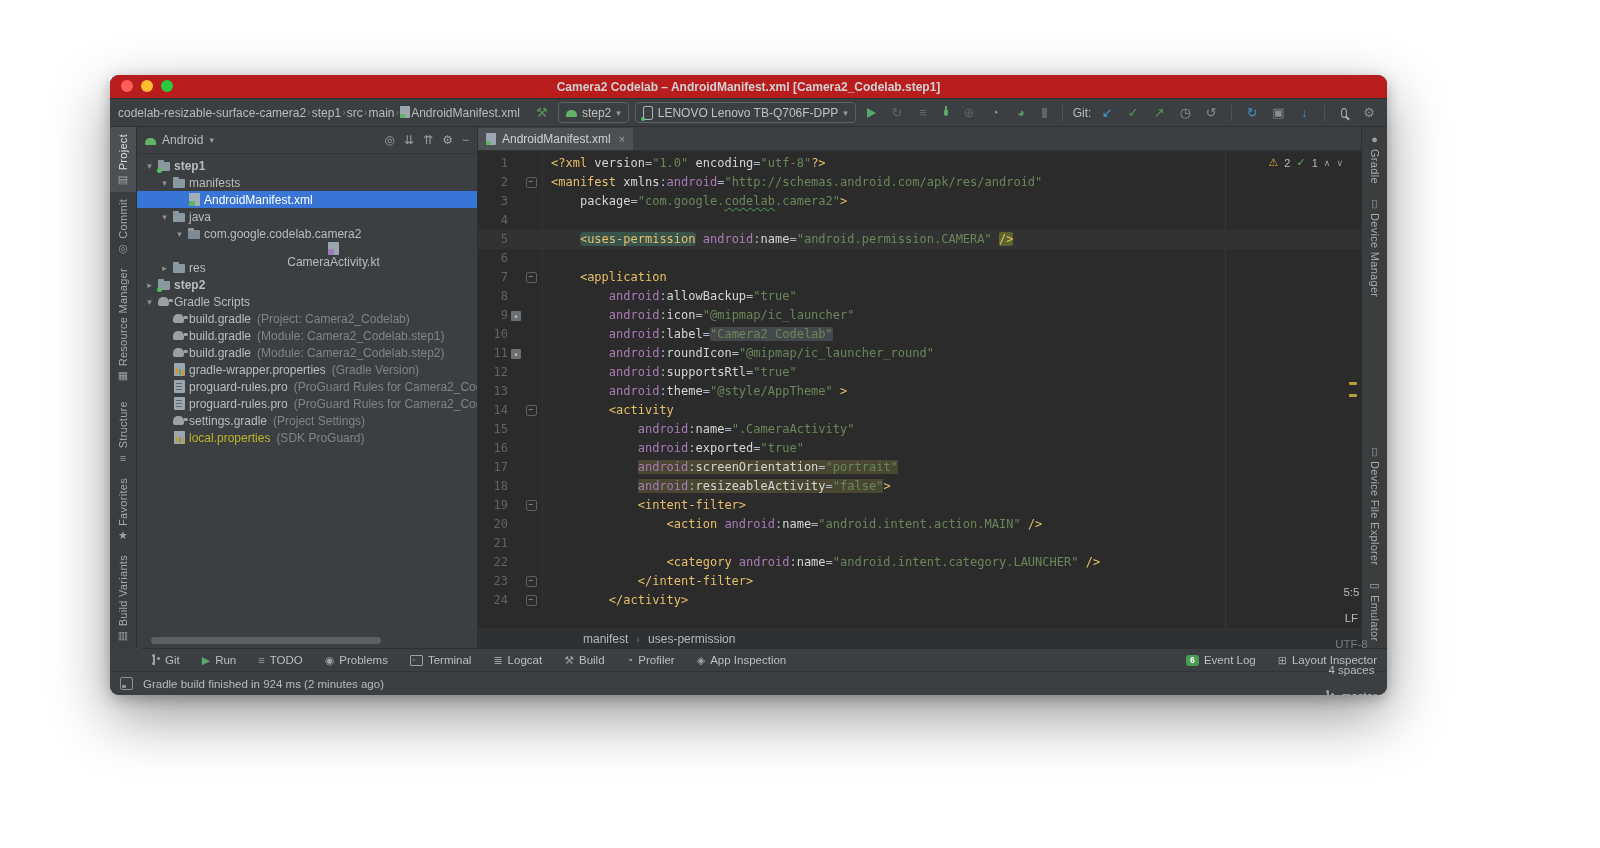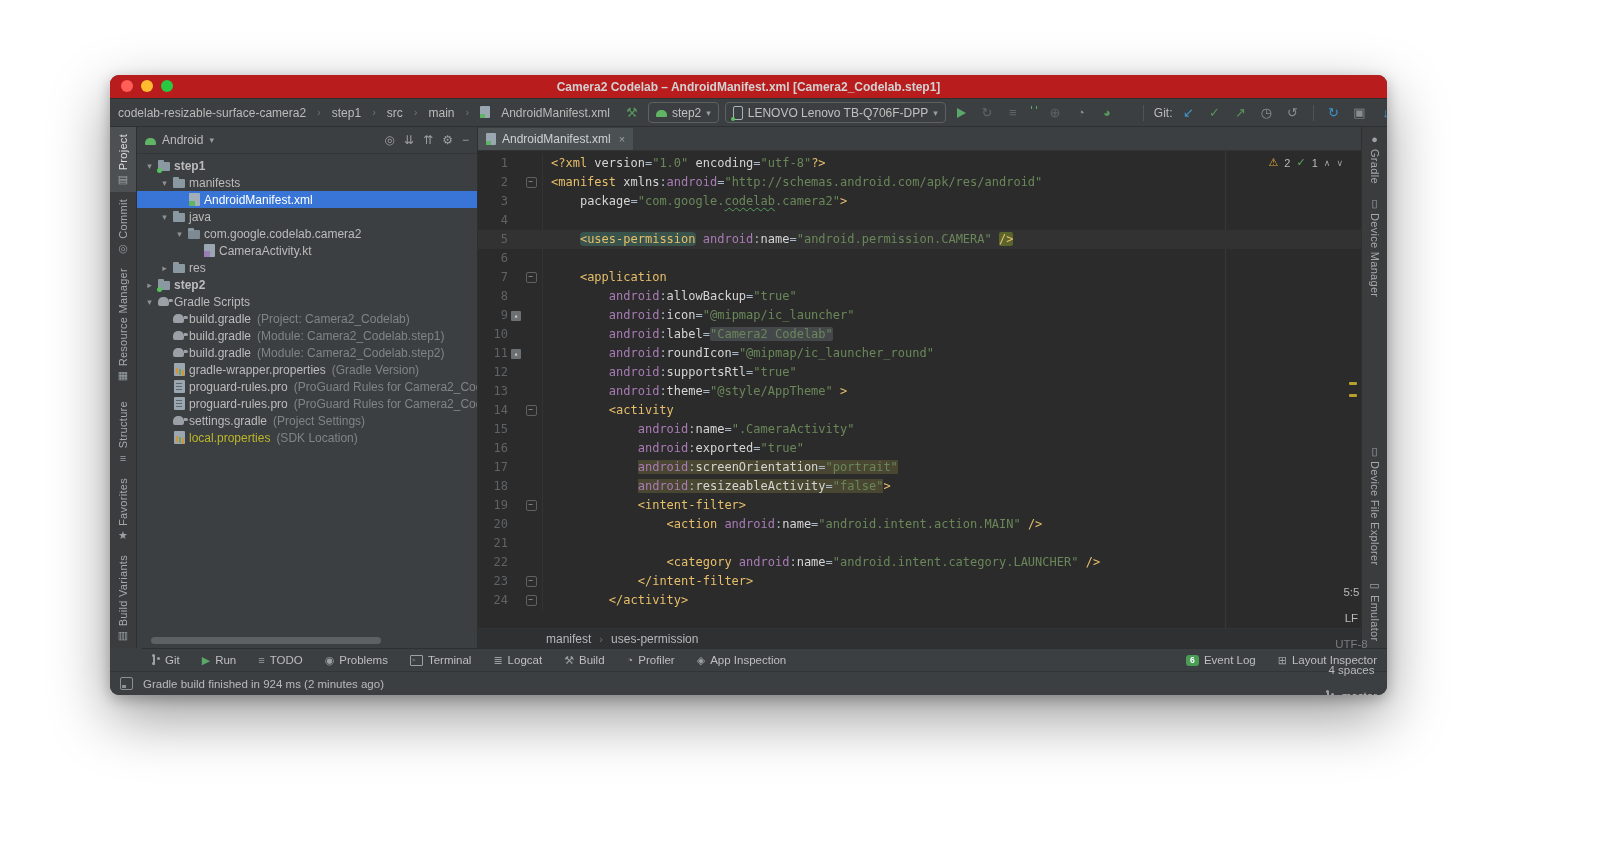--- a/index.html
+++ b/index.html
@@ -10,21 +10,21 @@
   
   .titlebar{height:23px;background:#b91c1c;border-bottom:1px solid #2e2f30;position:relative;
     display:flex;align-items:center;justify-content:center;flex:none;}
   .lights{position:absolute;left:11px;top:5px;display:flex;gap:8px;}
   .light{width:12px;height:12px;border-radius:50%;}
   .light.red{background:#ff5f57}.light.yellow{background:#febc2e}.light.green{background:#28c840}
   .wtitle{color:#d2d2d2;font-weight:bold;font-size:12px;}
   
   .toolbar{height:27px;background:#3c3f41;border-bottom:1px solid #2e2f30;display:flex;align-items:center;
     padding:0 8px;gap:6px;flex:none;white-space:nowrap;}
-  .crumbs{display:flex;align-items:flex-start;gap:11px;color:#bbbbbb;}
+  .crumbs{display:flex;align-items:flex-start;gap:1px;color:#bbbbbb;}
   .crumb-sep{color:#6f7375;font-size:11px;}
   .tb-sep{width:1px;height:16px;background:#515456;margin:0 4px;flex:none;}
   .tbi{width:20px;text-align:center;font-size:13px;color:#afb1b3;flex:none;cursor:default;}
   .g-green{color:#57965c}.g-blue{color:#3d94c9}.g-gray{color:#8a8d8f}.g-dim{color:#626567}
   .combo{display:flex;align-items:center;gap:5px;border:1px solid #5e6163;border-radius:4px;
     height:19px;padding:0 7px;color:#c0c0c0;background:#3c3f41;}
   .combo .dd{color:#9a9da0;font-size:9px;}
   .android-head{width:11px;height:7px;background:#5fb563;border-radius:5px 5px 1px 1px;margin-top:2px;}
   .phone-ico{width:8px;height:12px;border:1px solid #a7b4bd;border-radius:2px;position:relative;}
   .phone-ico::after{content:"";position:absolute;left:-3px;bottom:-2px;width:4px;height:4px;border-radius:50%;background:#57c25b;}
@@ -103,21 +103,21 @@
   .hly{background:#5a642b;border-radius:2px;}
   .hlo{background:#494631;}
   .margin-guide{position:absolute;top:0;bottom:0;left:747px;width:1px;background:#383838;}
   .tick{position:absolute;right:4px;width:8px;height:3px;background:#b8a02e;border-radius:1px;}
   .inspect-widget{position:absolute;top:5px;right:18px;display:flex;align-items:center;gap:6px;
     font-family:"Liberation Sans",sans-serif;font-size:11px;color:#bbb;}
   .warn-tri{color:#e0a63c;font-size:11px;}
   .ok-check{color:#5fad65;font-size:11px;}
   .chev-ud{color:#9da0a2;font-size:9px;}
   .ed-crumbs{height:19px;border-top:1px solid #313335;background:#2e3032;display:flex;align-items:center;
-    gap:8px;padding-left:68px;color:#b5b8ba;flex:none;font-size:12px;}
+    gap:8px;padding-left:105px;color:#b5b8ba;flex:none;font-size:12px;}
   .btabs{height:23px;background:#313335;display:flex;align-items:center;gap:4px;padding-left:12px;flex:none;}
   .btab{padding:0 12px;height:100%;display:flex;align-items:center;color:#b3b6b8;position:relative;}
   .btab.active{color:#d8d8d8;}
   .btab.active::after{content:"";position:absolute;left:6px;right:6px;bottom:1px;height:2px;background:#7d8184;border-radius:1px;}
   
   .bottombar{height:22px;background:#3c3f41;border-top:1px solid #2e2f30;display:flex;align-items:center;
     padding:0 10px;flex:none;font-size:11.5px;margin-left:32px;}
   .bb-left{display:flex;align-items:center;gap:22px;}
   .bb-right{margin-left:auto;display:flex;align-items:center;gap:22px;}
   .bb-item{display:flex;align-items:center;gap:5px;color:#bdbfc1;cursor:default;}
@@ -268,21 +268,21 @@
             <div class="tree-row" style="padding-left: 21px;">
               <span class="chev">▾</span>
               <span class="tico tico-folder"></span>
               <span class="t-label">java</span>
             </div>
             <div class="tree-row" style="padding-left: 36px;">
               <span class="chev">▾</span>
               <span class="tico tico-package"></span>
               <span class="t-label">com.google.codelab.camera2</span>
             </div>
-            <div class="tree-row" style="padding-left: 51px;">
+            <div class="tree-row" style="padding-left: 51px; flex-direction: column;">
               <span class="chev"></span>
               <span class="tico tico-kotlin"></span>
               <span class="t-label">CameraActivity.kt</span>
             </div>
             <div class="tree-row" style="padding-left: 21px;">
               <span class="chev">▸</span>
               <span class="tico tico-folder"></span>
               <span class="t-label">res</span>
             </div>
             <div class="tree-row" style="padding-left: 6px;">
@@ -336,21 +336,21 @@
             <div class="tree-row" style="padding-left: 21px;">
               <span class="chev"></span>
               <span class="tico tico-gradle"></span>
               <span class="t-label">settings.gradle</span>
               <span class="ann">(Project Settings)</span>
             </div>
             <div class="tree-row" style="padding-left: 21px;">
               <span class="chev"></span>
               <span class="tico tico-props"></span>
               <span class="t-label yellow">local.properties</span>
-              <span class="ann">(SDK Location)</span>
+              <span class="ann">(SDK ProGuard)</span>
             </div>
           </div>
       <div class="hscroll"></div>
     </div>
 
     <div class="editor">
       <div class="tabbar">
         <div class="etab">
           <span class="mf-ico"></span>
           <span>AndroidManifest.xml</span>

